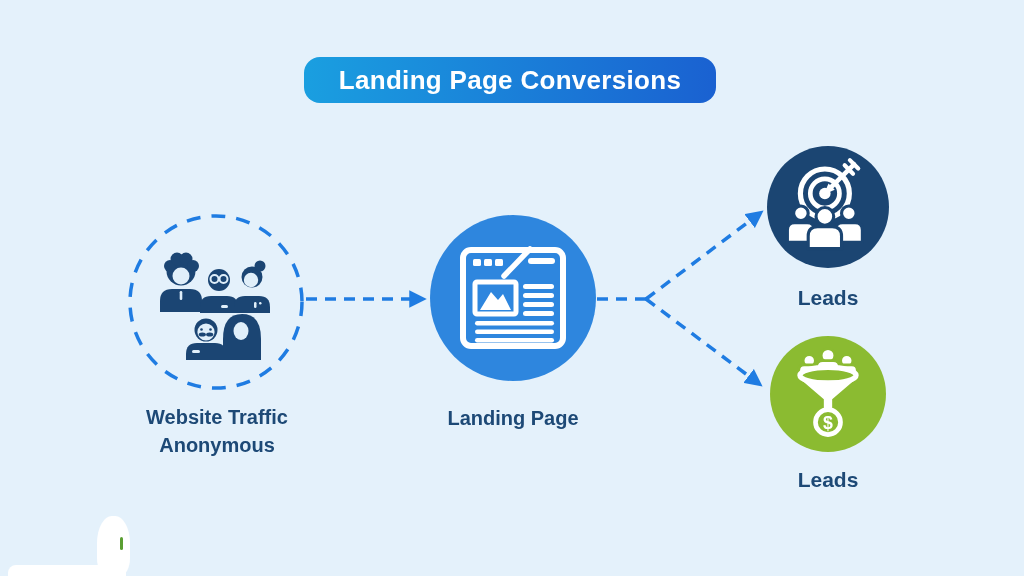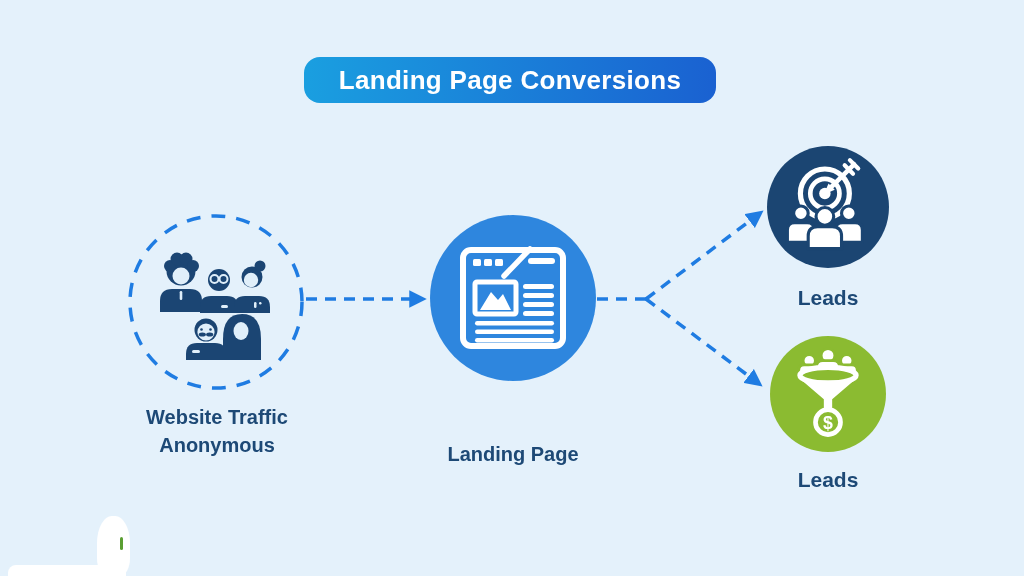--- a/index.html
+++ b/index.html
@@ -26,21 +26,21 @@
     text-align:center;line-height:46px;
   }
 
   .node-circle{border-radius:50%;display:flex;align-items:center;justify-content:center;}
   .landing-circle{left:430px;top:215px;width:166px;height:166px;background:var(--landing-fill);}
   .leads-circle{left:767px;top:146px;width:122px;height:122px;background:var(--leads-fill);}
   .sales-circle{left:770px;top:336px;width:116px;height:116px;background:var(--sales-fill);}
 
   .lbl{position:absolute;text-align:center;color:var(--label-color);font-weight:bold;}
   .traffic-lbl{left:77px;top:403px;width:280px;font-size:20px;line-height:28px;}
-  .landing-lbl{left:373px;top:407px;width:280px;font-size:20px;margin-top:36px;}
+  .landing-lbl{left:373px;top:407px;width:280px;font-size:20px;}
   .leads-lbl{left:758px;top:286px;width:140px;font-size:21px;}
   .sales-lbl{left:758px;top:468px;width:140px;font-size:21px;}
 
   
   .navy{fill:var(--people-navy);}
   .light{fill:var(--face-light);}
   .glass{fill:none;stroke:var(--face-light);stroke-width:2;}
   .wht{fill:#fff;}
   .wst5{fill:none;stroke:#fff;stroke-width:5;}
   .wst4{fill:none;stroke:#fff;stroke-width:4.5;}

